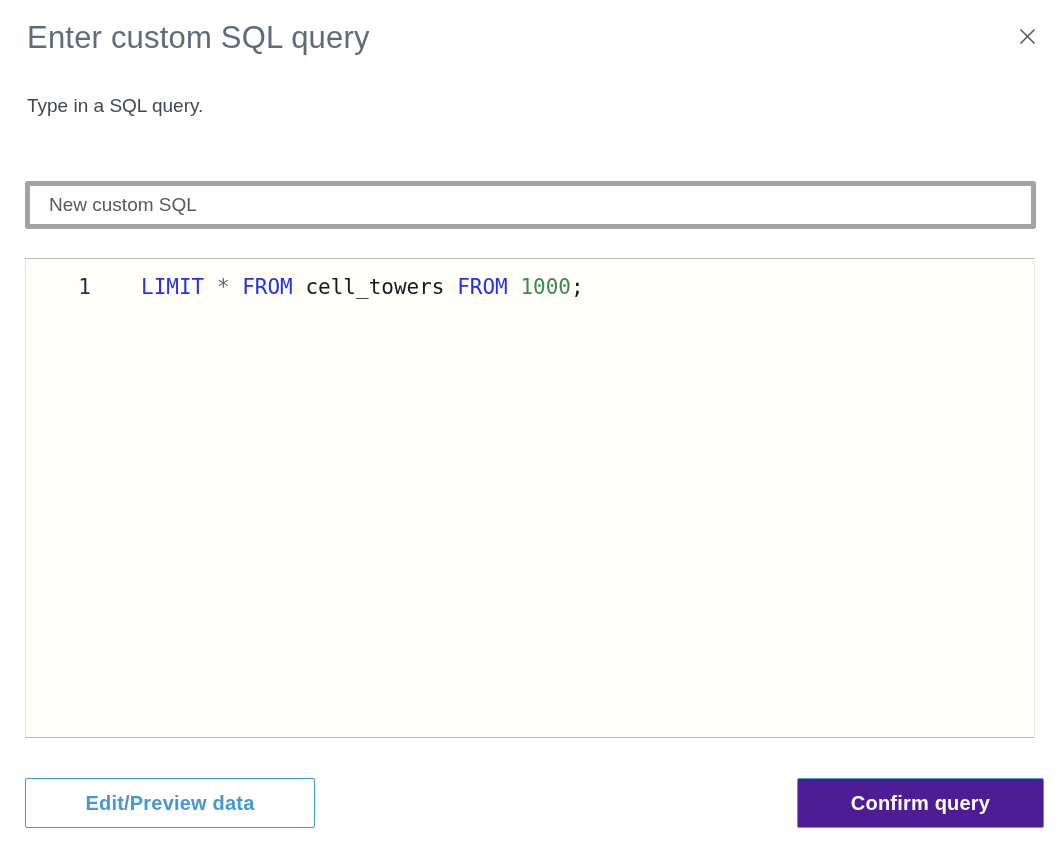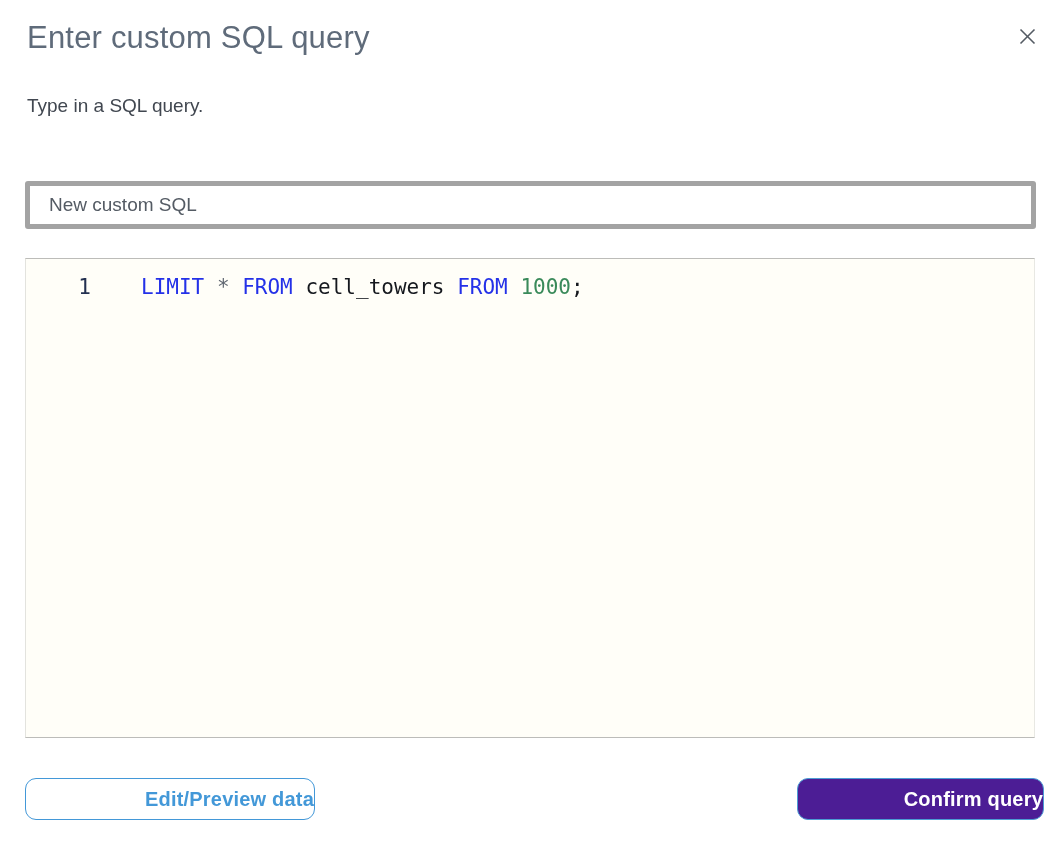--- a/index.html
+++ b/index.html
@@ -92,28 +92,27 @@
   .tok-id   { color: #15181e; text-align: center; }
   .tok-num  { color: #3a8a5a; }
   .tok-punc { color: #15181e; }
   .footer {
     margin-top: 40px;
     display: flex;
     justify-content: space-between;
     align-items: center;
   }
   .btn {
-    height: 42px;
-    border-radius: 11px;
+    height: 50px;
+    border-radius: 2px;
     font-family: "Liberation Sans", "DejaVu Sans", sans-serif;
     font-size: 20px;
     font-weight: 700;
     cursor: pointer;
     letter-spacing: 0.2px;
-    text-align: right;
   }
   .btn-secondary {
     width: 290px;
     background: #ffffff;
     border: 1px solid #4398d8;
     color: #4398d8;
   }
   .btn-primary {
     width: 247px;
     background: #4c1d95;

